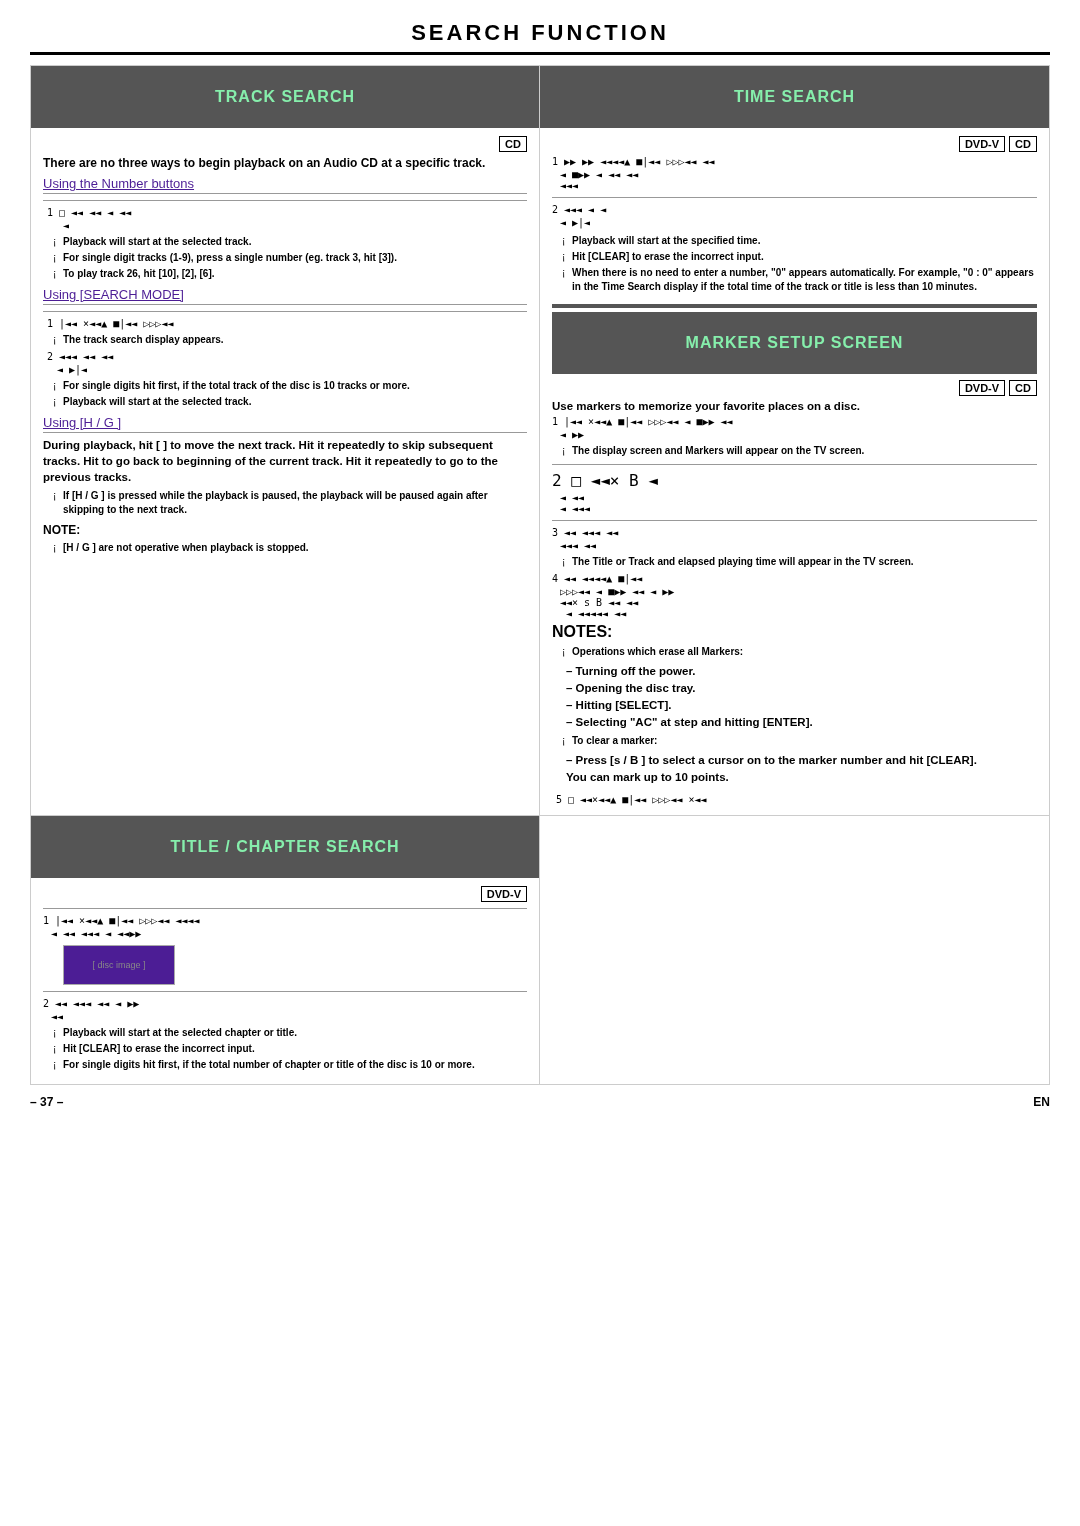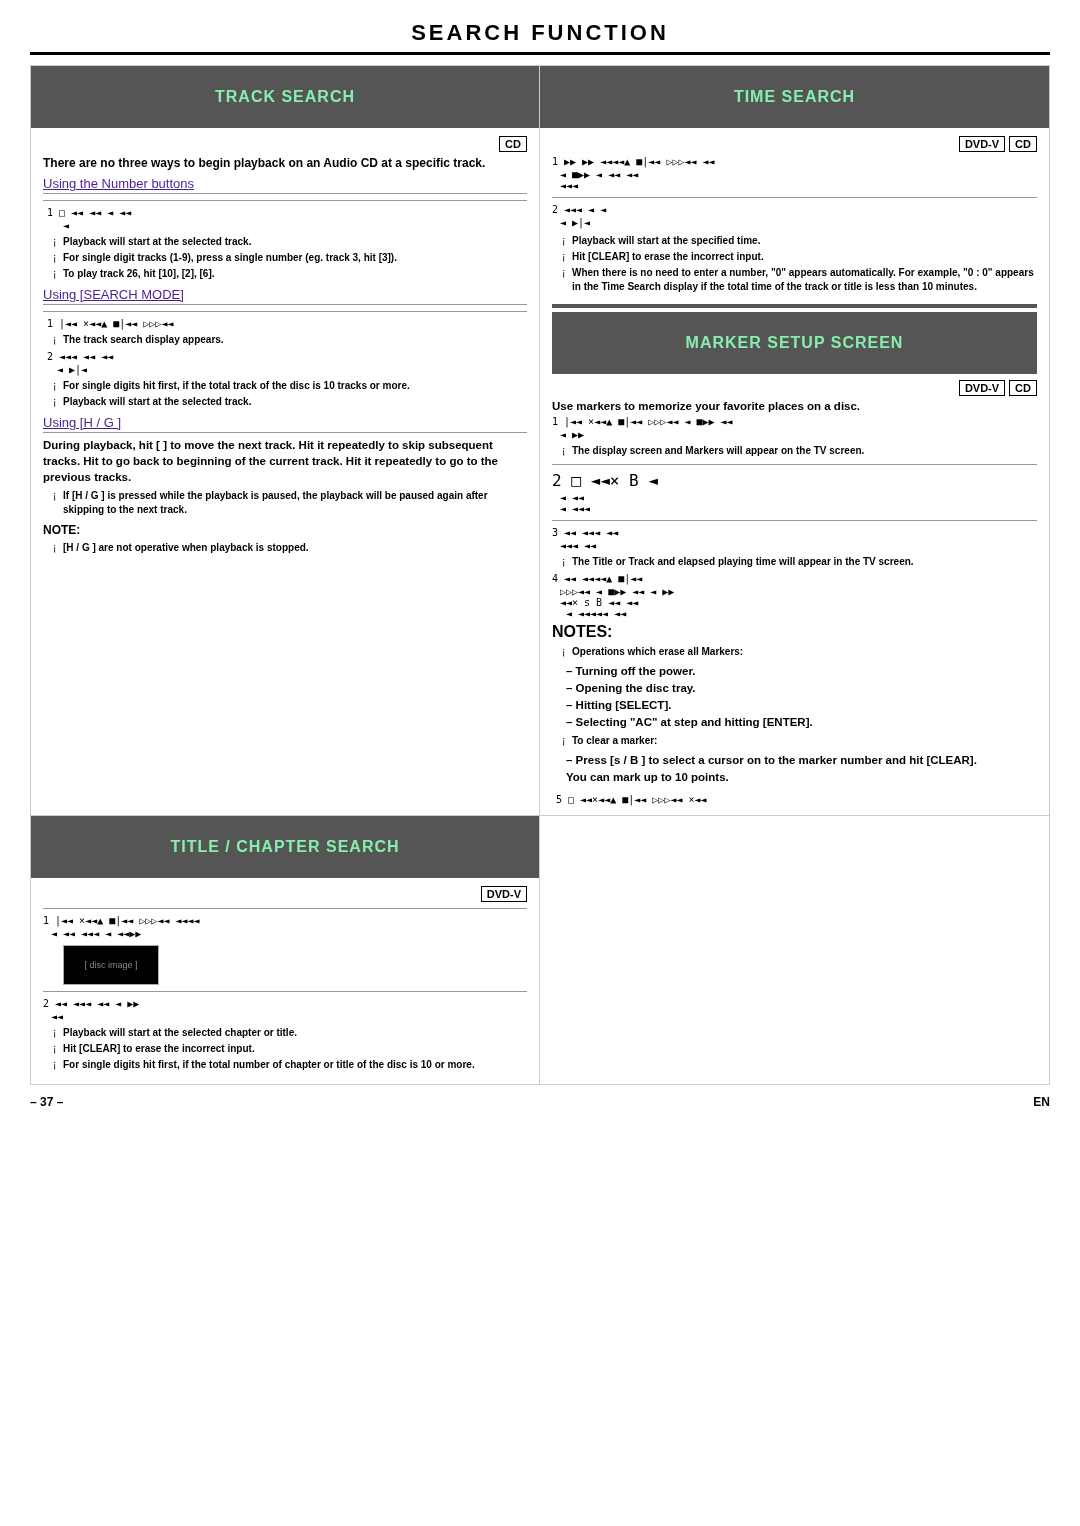--- a/index.html
+++ b/index.html
@@ -108,29 +108,29 @@
     }
 
     .divider {
       border: none;
       border-top: 1px solid #999;
       margin: 6px 0;
     }
 
     .img-placeholder {
       border: 1px solid #aaa;
-      width: 96px;
+      width: 112px;
       height: 40px;
       margin: 6px 0 6px 20px;
       display: flex;
       align-items: center;
       justify-content: center;
       font-size: 9px;
       color: #888;
-      background: #000000;
+      background: #4c1d95;
     }
 
     .footer-row {
       display: flex;
       justify-content: space-between;
       align-items: center;
       margin-top: 10px;
       font-size: 12px;
       font-weight: bold;
       gap: 21px;

